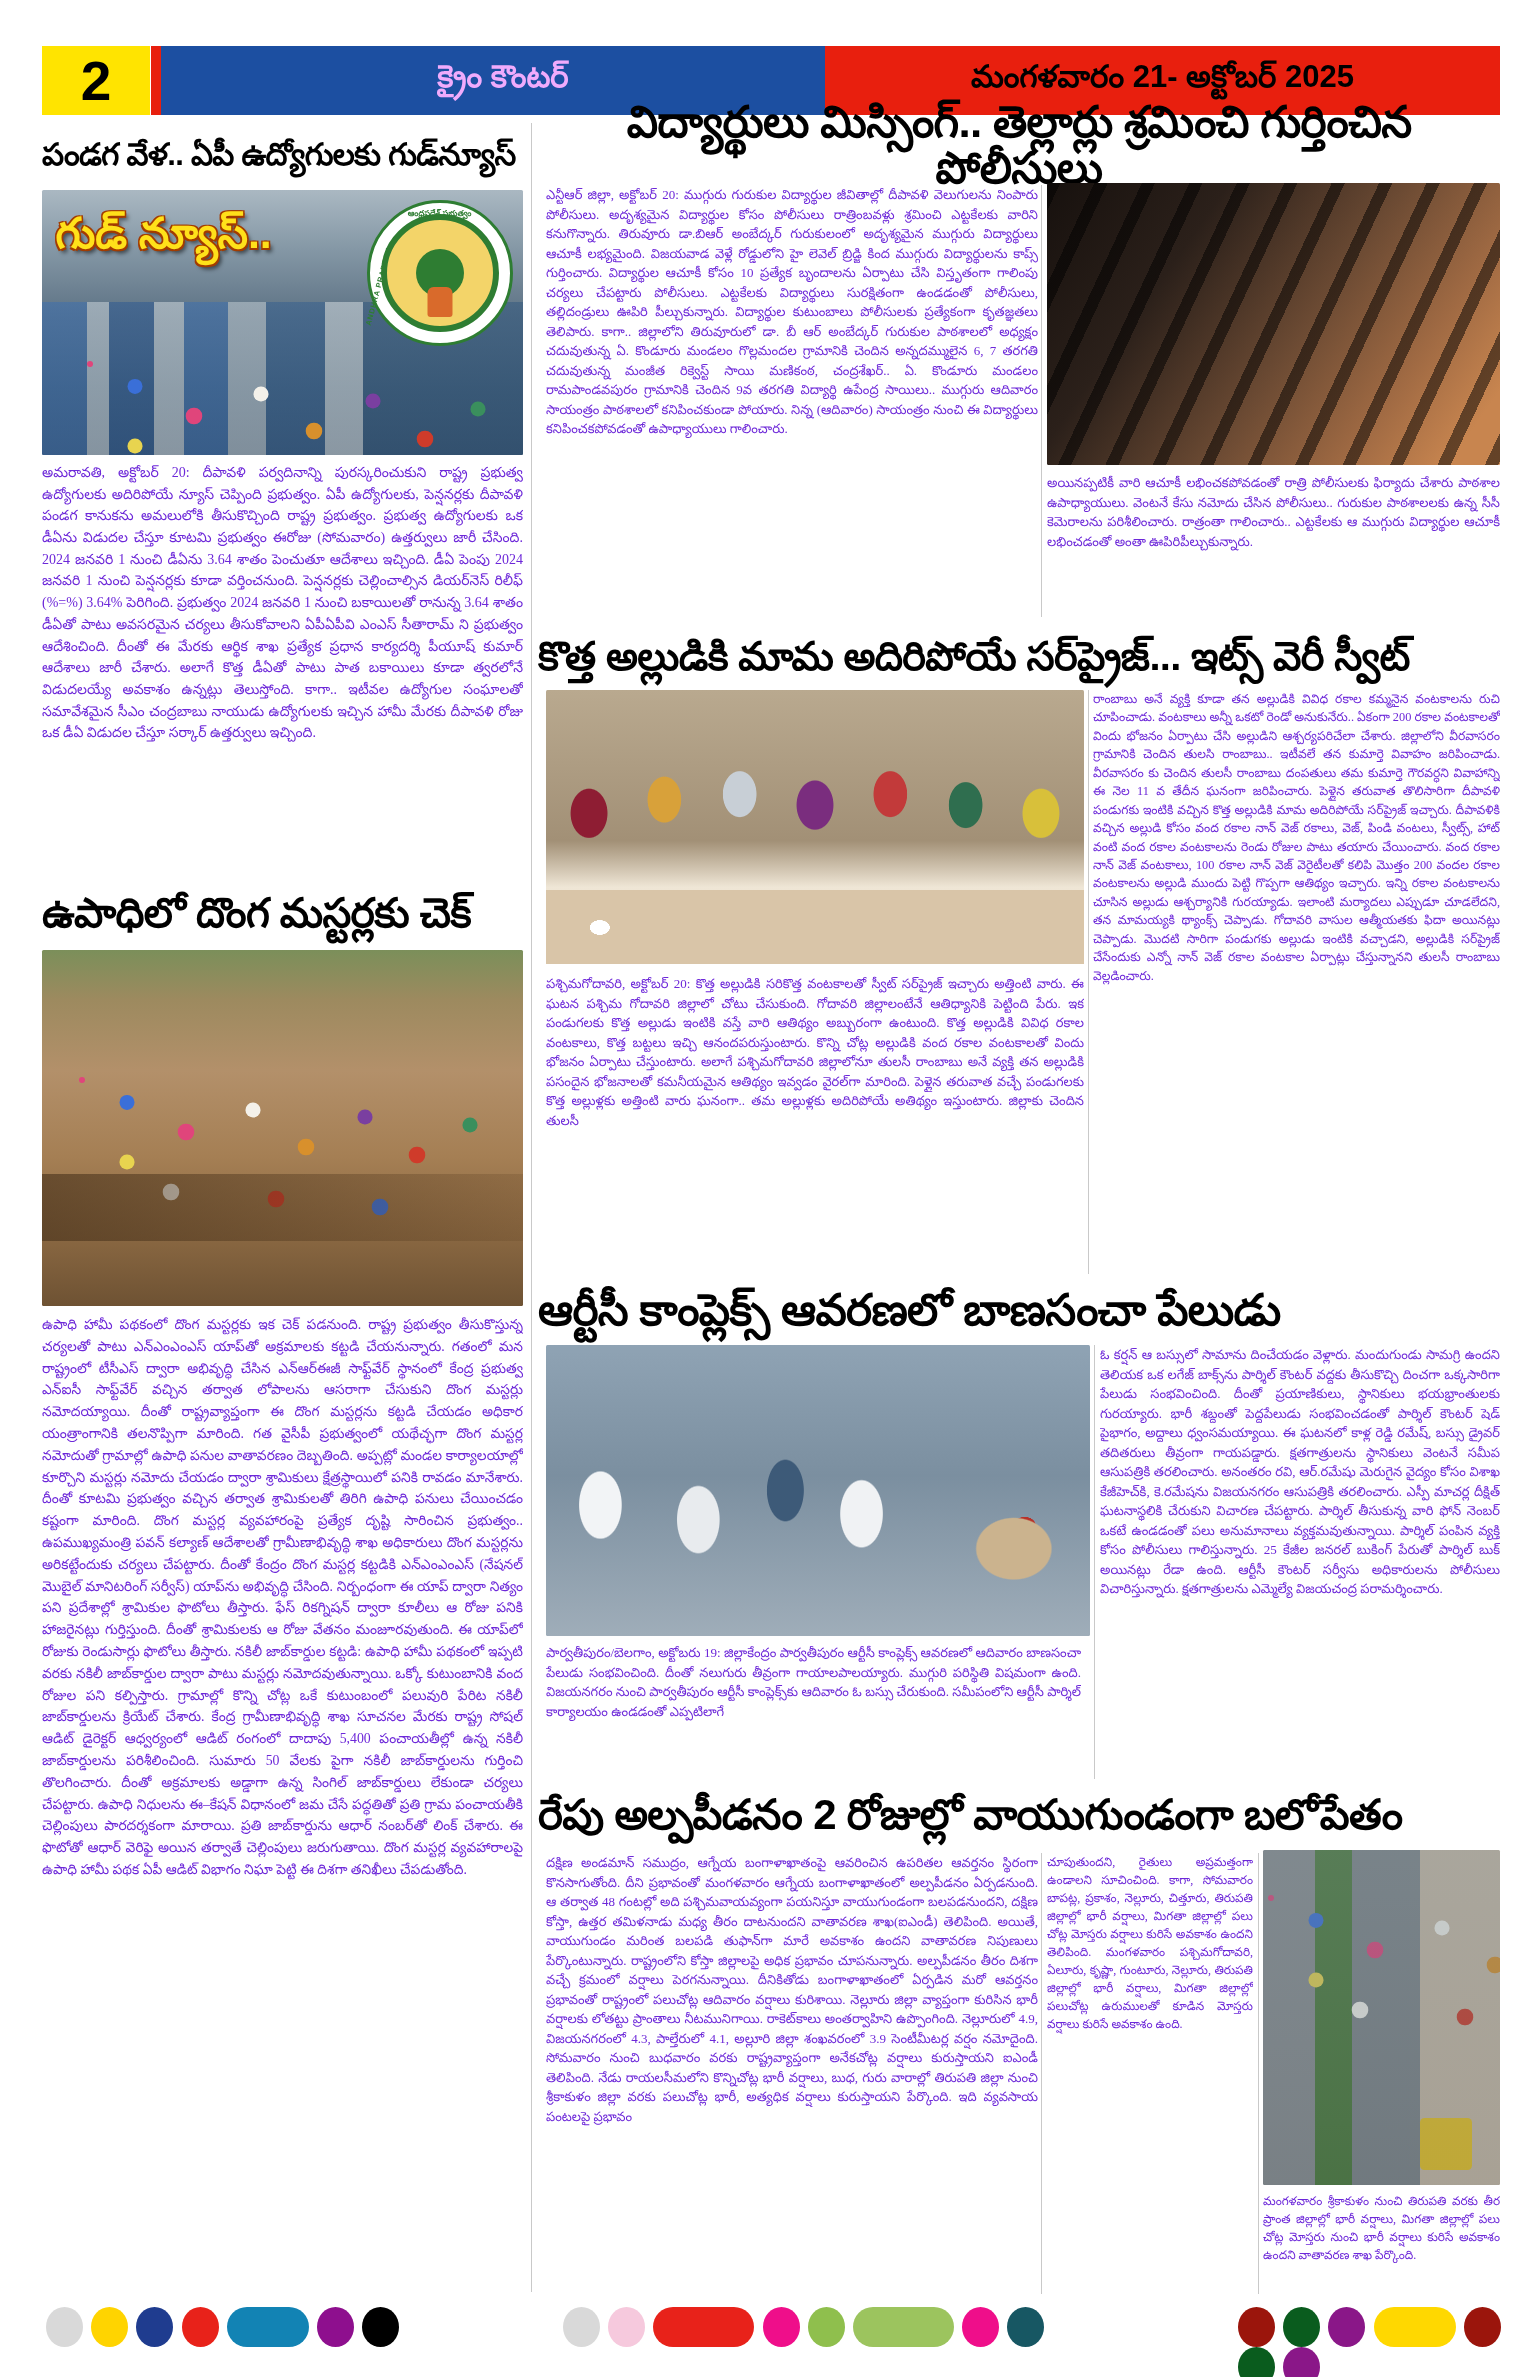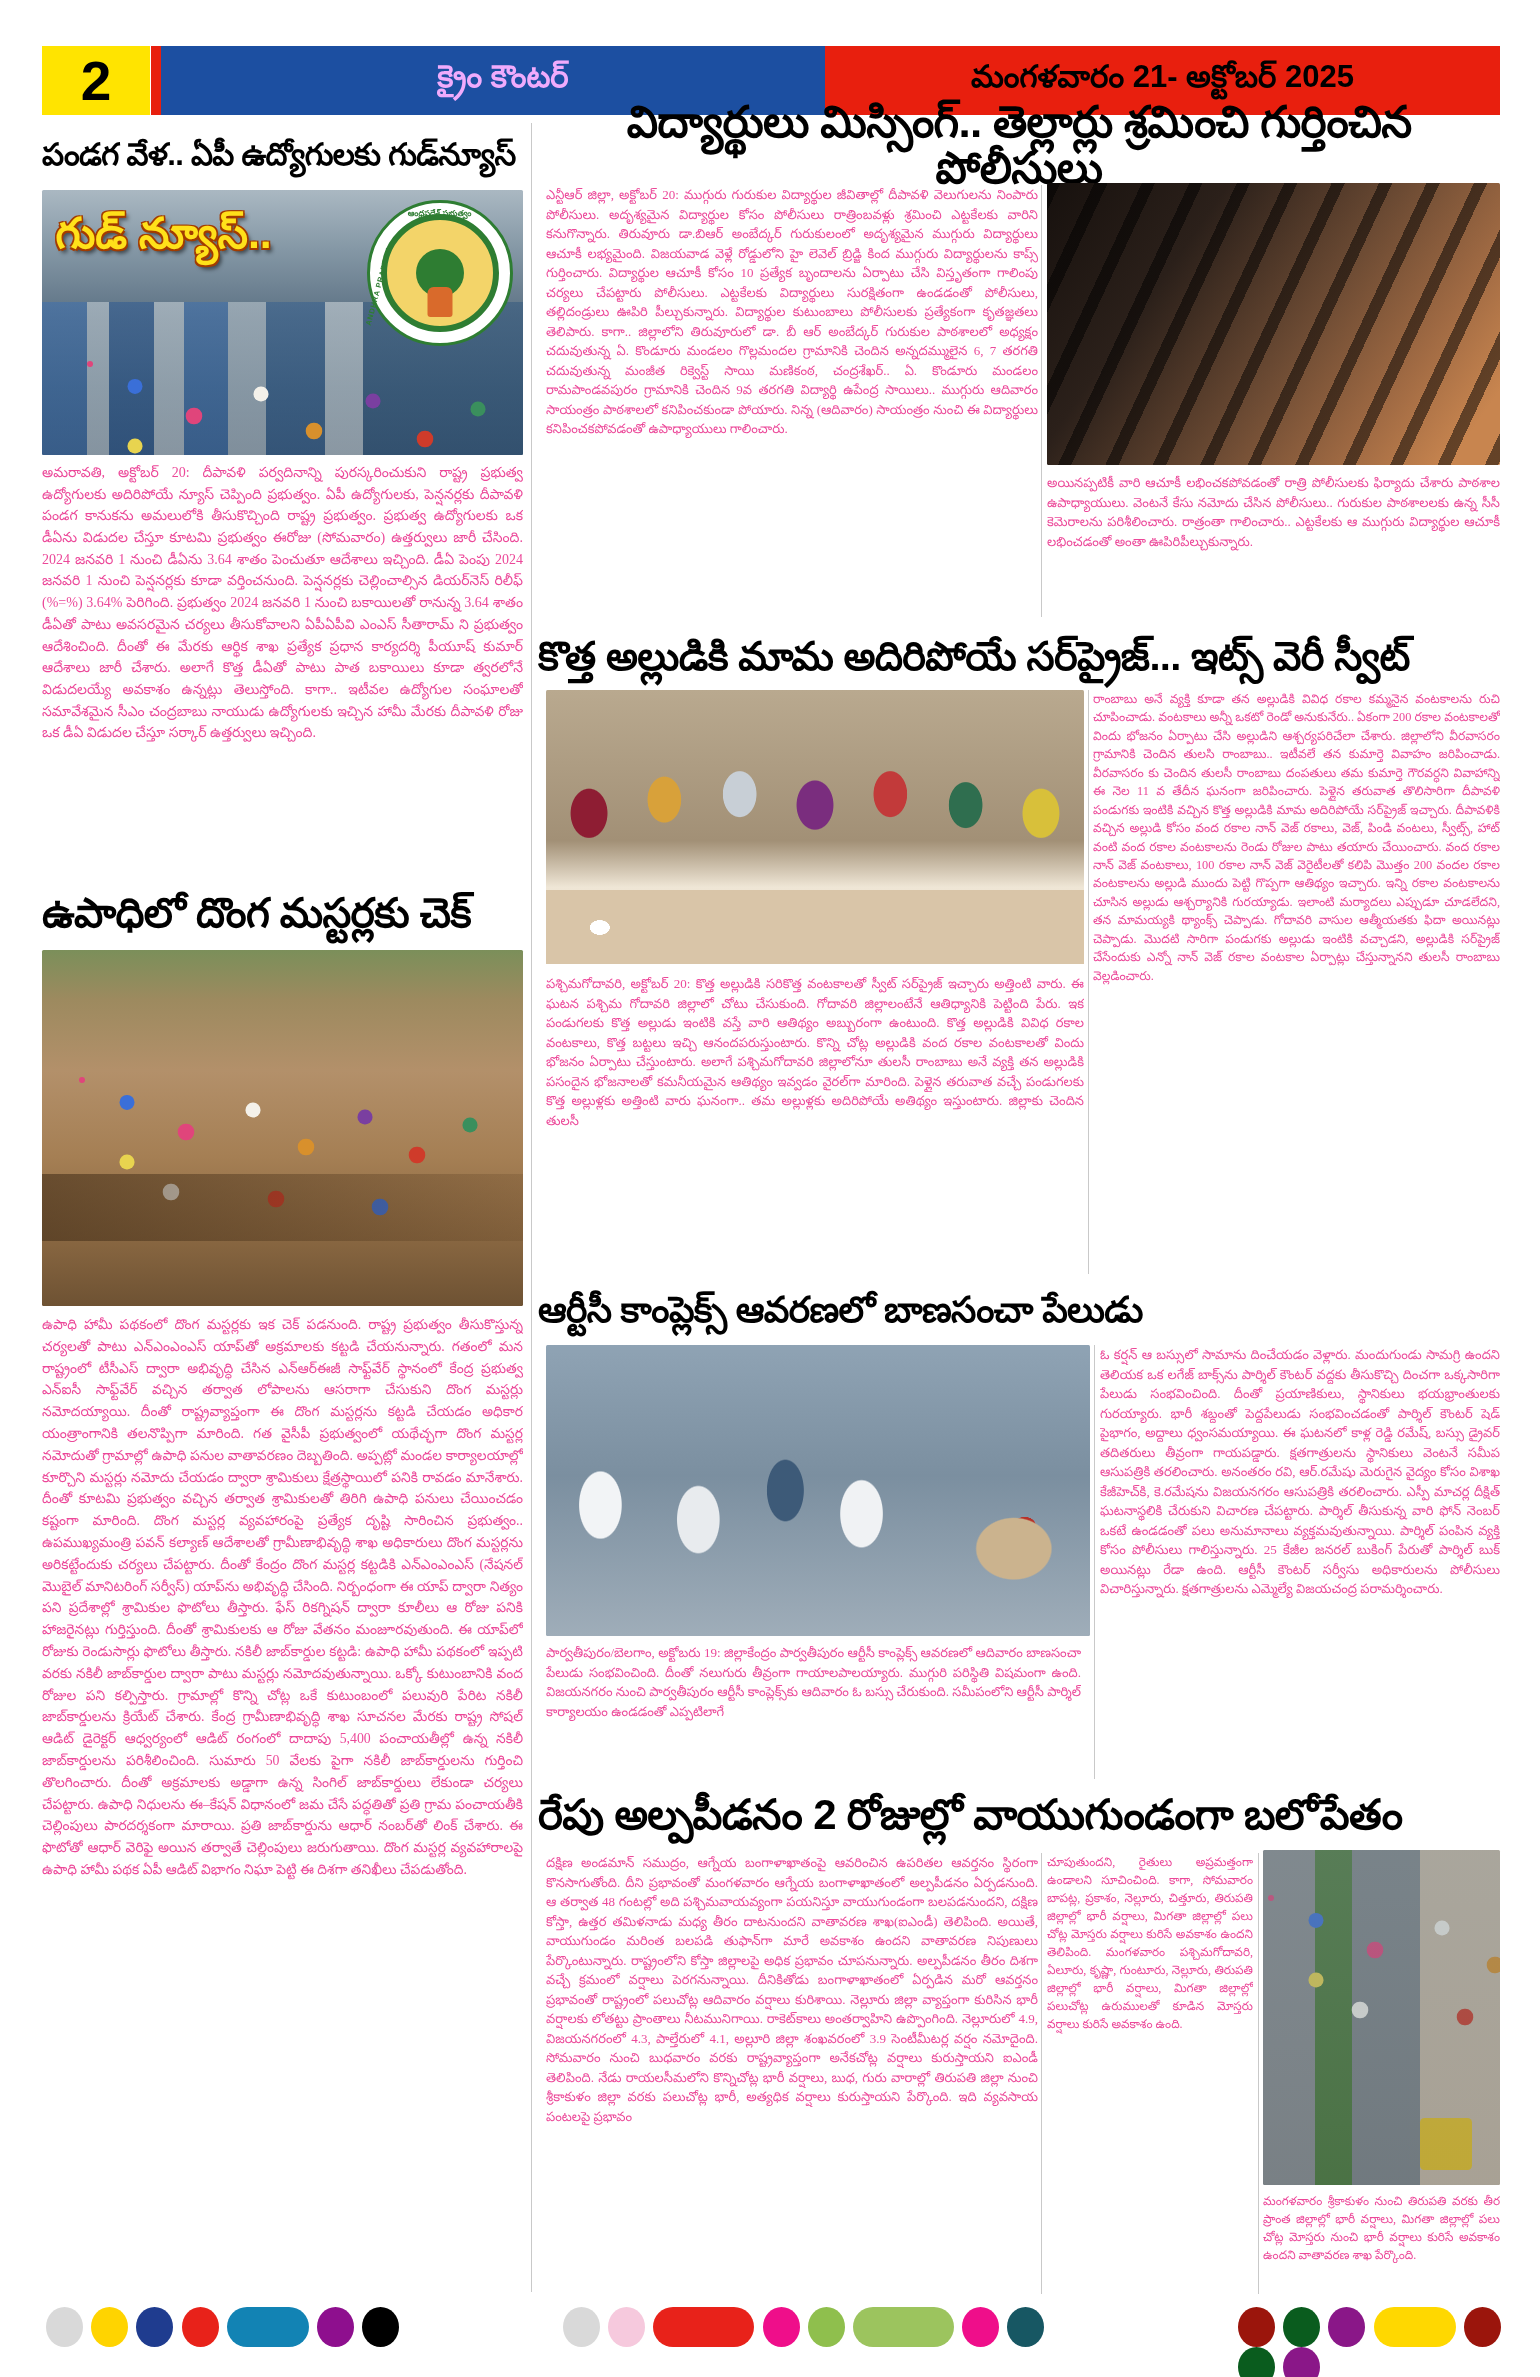--- a/index.html
+++ b/index.html
@@ -1,20 +1,20 @@
 <!DOCTYPE html>
 <html style="font-size:12px"><head>
 <meta charset="utf-8">
 <style>
 *{margin:0;padding:0;box-sizing:border-box}
 body{background:#ffffff;font-family:"Liberation Serif",serif}
 #page{position:relative;width:1541px;height:2377px;background:#fff;overflow:hidden}
 .abs{position:absolute}
 .headline{font-family:"Liberation Sans",sans-serif;font-weight:bold;color:#000;text-align:center;line-height:1.04;letter-spacing:-0.7px;display:flex;align-items:center;justify-content:flex-start}
-.body-text{font-size:13px;line-height:1.5;text-align:justify;color:#ec4899;overflow:hidden;word-break:break-word}
+.body-text{font-size:13px;line-height:1.5;text-align:justify;color:#6d28d9;overflow:hidden;word-break:break-word}
 .vrule{width:0.7px;background:#c9c9c9}
 .photo{overflow:hidden;border-radius:1.5px}
 .dot{display:inline-block;height:40px;width:37px;border-radius:50%;margin-right:8.2px;vertical-align:middle}
 .dot.pill{border-radius:21px}
 .masthead-box{display:flex;align-items:center;justify-content:center;font-family:"Liberation Sans",sans-serif;font-weight:bold}
 .emblem{position:absolute;right:10.4px;top:10.4px;width:146px;height:146px;border-radius:50%;background:#fff;border:3px solid #2e7d32;display:flex;align-items:center;justify-content:center;flex-direction:column}
 .emblem-ring{width:118px;height:118px;border-radius:50%;border:6px solid #2e7d32;background:#f3d469;display:flex;align-items:center;justify-content:center;position:relative}
 .emblem-core{width:48px;height:48px;border-radius:50%;background:#2e7d32;position:relative}
 .emblem-lion{position:absolute;bottom:9px;left:50%;transform:translateX(-50%);width:25px;height:30px;background:#d96a2b;border-radius:6px 6px 3px 3px}
 .emblem-top-text{position:absolute;top:6px;width:100%;text-align:center;font-size:8.2px;color:#2e7d32;font-family:"Liberation Sans",sans-serif;font-weight:bold}
@@ -124,21 +124,21 @@
   <div class="abs body-text" style="left:1093px;top:690px;width:407px;height:538px;font-size:12.3px;line-height:1.5;">
     <span>రాంబాబు అనే వ్యక్తి కూడా తన అల్లుడికి వివిధ రకాల కమ్మనైన వంటకాలను రుచి చూపించాడు. వంటకాలు అన్నీ ఒకటో రెండో అనుకునేరు.. ఏకంగా 200 రకాల వంటకాలతో విందు భోజనం ఏర్పాటు చేసి అల్లుడిని ఆశ్చర్యపరిచేలా చేశారు. జిల్లాలోని వీరవాసరం గ్రామానికి చెందిన తులసి రాంబాబు.. ఇటీవలే తన కుమార్తె వివాహం జరిపించాడు. వీరవాసరం కు చెందిన తులసీ రాంబాబు దంపతులు తమ కుమార్తె గౌరవర్ధని వివాహాన్ని ఈ నెల 11 వ తేదీన ఘనంగా జరిపించారు. పెళ్లైన తరువాత తొలిసారిగా దీపావళి పండుగకు ఇంటికి వచ్చిన కొత్త అల్లుడికి మామ అదిరిపోయే సర్‌ప్రైజ్ ఇచ్చారు. దీపావళికి వచ్చిన అల్లుడి కోసం వంద రకాల నాన్ వెజ్ రకాలు, వెజ్, పిండి వంటలు, స్వీట్స్, హాట్ వంటి వంద రకాల వంటకాలను రెండు రోజుల పాటు తయారు చేయించారు. వంద రకాల నాన్ వెజ్ వంటకాలు, 100 రకాల నాన్ వెజ్ వెరైటీలతో కలిపి మొత్తం 200 వందల రకాల వంటకాలను అల్లుడి ముందు పెట్టి గొప్పగా ఆతిథ్యం ఇచ్చారు. ఇన్ని రకాల వంటకాలను చూసిన అల్లుడు ఆశ్చర్యానికి గురయ్యాడు. ఇలాంటి మర్యాదలు ఎప్పుడూ చూడలేదని, తన మామయ్యకి థ్యాంక్స్ చెప్పాడు. గోదావరి వాసుల ఆత్మీయతకు ఫిదా అయినట్లు చెప్పాడు. మొదటి సారిగా పండుగకు అల్లుడు ఇంటికి వచ్చాడని, అల్లుడికి సర్‌ప్రైజ్ చేసేందుకు ఎన్నో నాన్ వెజ్ రకాల వంటకాల ఏర్పాట్లు చేస్తున్నానని తులసీ రాంబాబు వెల్లడించారు.</span>
   </div>
 
   <div class="abs body-text" style="left:546px;top:974px;width:538px;height:301px;">
     <span>పశ్చిమగోదావరి, అక్టోబర్ 20: కొత్త అల్లుడికి సరికొత్త వంటకాలతో స్వీట్ సర్‌ప్రైజ్ ఇచ్చారు అత్తింటి వారు. ఈ ఘటన పశ్చిమ గోదావరి జిల్లాలో చోటు చేసుకుంది. గోదావరి జిల్లాలంటేనే ఆతిధ్యానికి పెట్టింది పేరు. ఇక పండుగలకు కొత్త అల్లుడు ఇంటికి వస్తే వారి ఆతిథ్యం అబ్బురంగా ఉంటుంది. కొత్త అల్లుడికి వివిధ రకాల వంటకాలు, కొత్త బట్టలు ఇచ్చి ఆనందపరుస్తుంటారు. కొన్ని చోట్ల అల్లుడికి వంద రకాల వంటకాలతో విందు భోజనం ఏర్పాటు చేస్తుంటారు. అలాగే పశ్చిమగోదావరి జిల్లాలోనూ తులసీ రాంబాబు అనే వ్యక్తి తన అల్లుడికి పసందైన భోజనాలతో కమనీయమైన ఆతిథ్యం ఇవ్వడం వైరల్‌గా మారింది. పెళ్లైన తరువాత వచ్చే పండుగలకు కొత్త అల్లుళ్లకు అత్తింటి వారు ఘనంగా.. తమ అల్లుళ్లకు అదిరిపోయే అతిథ్యం ఇస్తుంటారు. జిల్లాకు చెందిన తులసీ</span>
   </div>
 
   <div class="abs vrule" style="left:1088px;top:690px;height:584px;"></div>
 
-  <div class="abs headline" style="left:538px;top:1281px;width:962px;height:58px;font-size:36px;">
+  <div class="abs headline" style="left:538px;top:1281px;width:962px;height:58px;font-size:44px;">
     <span>ఆర్టీసీ కాంప్లెక్స్ ఆవరణలో బాణసంచా పేలుడు</span>
   </div>
 
   <div class="abs photo" style="left:546px;top:1345px;width:544px;height:291px;background:
        radial-gradient(52px 82px at 10% 55%,#f2f4f6 0 40%,transparent 42%),
        radial-gradient(52px 82px at 28% 60%,#e8ebee 0 40%,transparent 42%),
        radial-gradient(45px 75px at 44% 50%,#3d5a78 0 40%,transparent 42%),
        radial-gradient(52px 82px at 58% 58%,#f0f2f4 0 40%,transparent 42%),
        radial-gradient(82px 67px at 86% 70%,#cbb38e 0 45%,transparent 47%),
        radial-gradient(19.4px 15px at 88% 62%,#b8322a 0 55%,transparent 58%),

